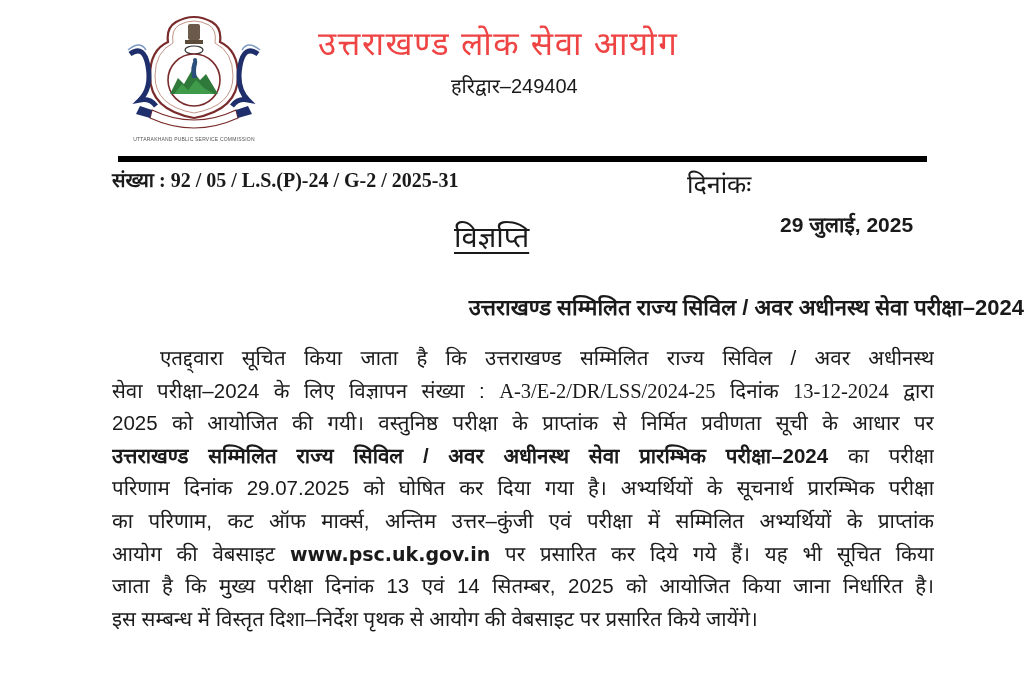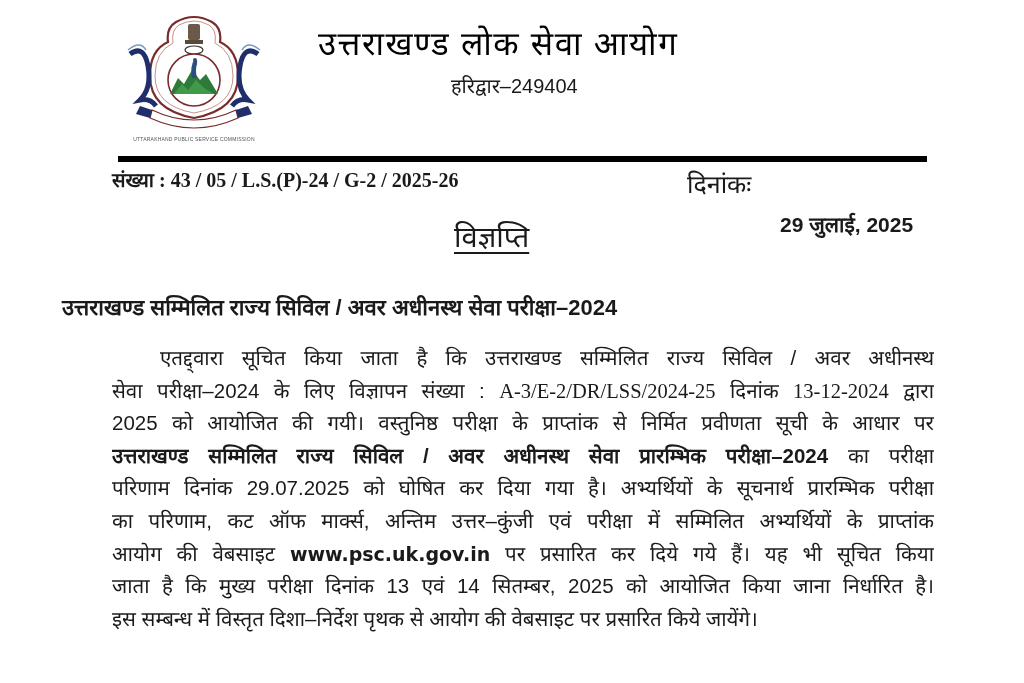--- a/index.html
+++ b/index.html
@@ -32,21 +32,21 @@
       letter-spacing: 0.2px;
       color: #555;
       white-space: nowrap;
     }
     .org-title {
       position: absolute;
       left: 318px;
       top: 20px;
       font-size: 33px;
       letter-spacing: 1.5px;
-      color: #000000;
+      color: #ef4444;
       white-space: nowrap;
     }
     .org-address {
       position: absolute;
       left: 451px;
       top: 72px;
       font-size: 20px;
       font-weight: normal;
       color: #1a1a1a;
       white-space: nowrap;
@@ -91,21 +91,21 @@
       font-size: 29px;
       text-decoration: underline;
       text-underline-offset: 5px;
       white-space: nowrap;
     }
     .subject {
       position: absolute;
       left: 0;
       width: 1024px;
       top: 291px;
-      text-align: left;
+      text-align: right;
       padding-left: 62px;
       box-sizing: border-box;
       font-size: 22px;
       font-weight: bold;
       white-space: nowrap;
     }
     .body-lines {
       position: absolute;
       left: 112px;
       top: 342px;
@@ -165,21 +165,21 @@
   <div class="logo-caption">UTTARAKHAND PUBLIC SERVICE COMMISSION</div>
 </div>
 
 <div class="org-title">उत्तराखण्ड लोक सेवा आयोग</div>
 <div class="org-address">हरिद्वार–249404</div>
 
 <div class="rule"></div>
 
 <div class="ref-number">
   <span>संख्या :</span>
-  <span>43 / 05 / L.S.(P)-24 / G-2 / 2025-26</span>
+  <span>92 / 05 / L.S.(P)-24 / G-2 / 2025-31</span>
 </div>
 
 <div class="date-label">दिनांकः</div>
 <div class="date-value">29 जुलाई, 2025</div>
 
 <div class="notice-title">विज्ञप्ति</div>
 
 <div class="subject">उत्तराखण्ड सम्मिलित राज्य सिविल / अवर अधीनस्थ सेवा परीक्षा–2024</div>
 
 <div class="body-lines">

